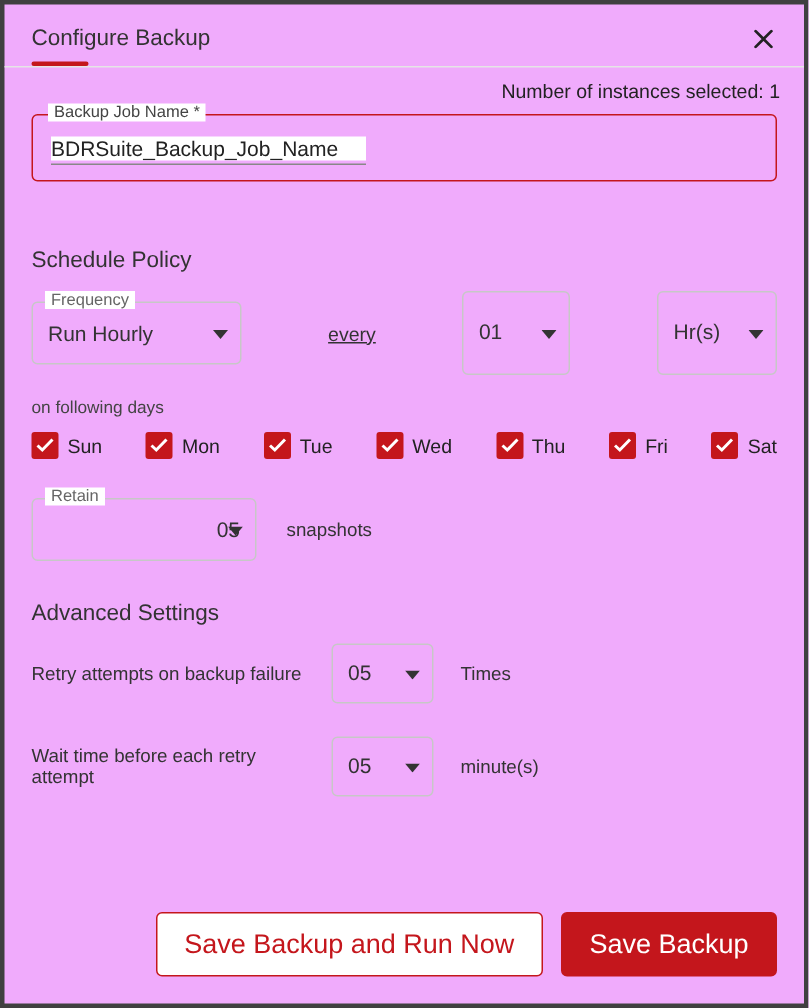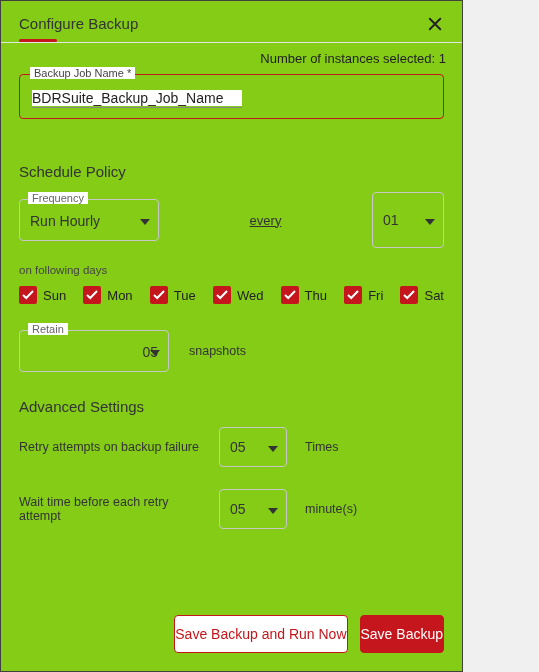--- a/index.html
+++ b/index.html
@@ -1,21 +1,21 @@
 <!DOCTYPE html>
 <html><head>
 <meta charset="utf-8">
 <style>
 * { box-sizing: border-box; margin: 0; padding: 0; }
 body { font-family: -apple-system, BlinkMacSystemFont, "Segoe UI", Arial, sans-serif; background: #f0f0f0; }
 .dialog {
-  width: 463px;
+  width: 539px;
   height: 672px;
-  background: #84cc16;
-  border: 1px solid #404040;
+  background: #f0abfc;
+  border: 3px solid #404040;
   position: relative;
 }
 .header { padding: 14px 18px 0 18px; position: relative; }
 .title { font-size: 15px; color: #333; font-weight: 400; display: inline-block; padding-bottom: 10px; }
 .title-underline { width: 38px; height: 3px; background: #c4161c; position: absolute; bottom: 0; left: 18px; border-radius: 2px; }
 .close-btn { position: absolute; right: 14px; top: 10px; cursor: pointer; padding: 4px; }
 .close-btn svg { width: 18px; height: 18px; }
 .divider { height: 1px; background: #e5e5e5; width: 100%; }
 .info-row { text-align: right; padding: 8px 16px; font-size: 13px; color: #222; }
 .body { padding: 0 18px 14px 18px; }
@@ -101,22 +101,22 @@
 .adv-sel .val { font-size: 14px; color: #333; }
 .suffix-txt { font-size: 12.5px; color: #333; }
 .footer {
   position: absolute;
   right: 18px;
   bottom: 18px;
   display: flex;
   gap: 12px;
 }
 .btn {
-  padding: 10px 0;
-  font-size: 14px;
+  padding: 10px 18px;
+  font-size: 18px;
   border-radius: 4px;
   cursor: pointer;
   border: 1.5px solid #c4161c;
 }
 .btn-outline { background: #fff; color: #c4161c; }
 .btn-solid { background: #c4161c; color: #fff; }
 .w-freq { width: 140px; }
 .w-retain { width: 150px; text-align: right; }
 </style>
 </head>
@@ -157,20 +157,26 @@
               <path d="M0 0 L5 6 L10 0 Z" fill="#333"></path>
             </svg></span>
       </div>
       <span class="static-txt">every</span>
       <div class="sel-plain" style="width:72px;">
         <span class="val">01</span>
         <span class="caret"><svg viewBox="0 0 10 6">
               <path d="M0 0 L5 6 L10 0 Z" fill="#333"></path>
             </svg></span>
       </div>
+      <div class="sel-plain" style="width:80px;">
+        <span class="val">Hr(s)</span>
+        <span class="caret"><svg viewBox="0 0 10 6">
+              <path d="M0 0 L5 6 L10 0 Z" fill="#333"></path>
+            </svg></span>
+      </div>
     </div>
 
     <div class="sub-label">on following days</div>
 
     <div class="days">
       <div class="day">
         <span class="chk">
             <svg viewBox="0 0 12 10">
               <path d="M1 5 L4.2 8 L11 1" stroke="#fff" stroke-width="2" fill="none"></path>
             </svg>

